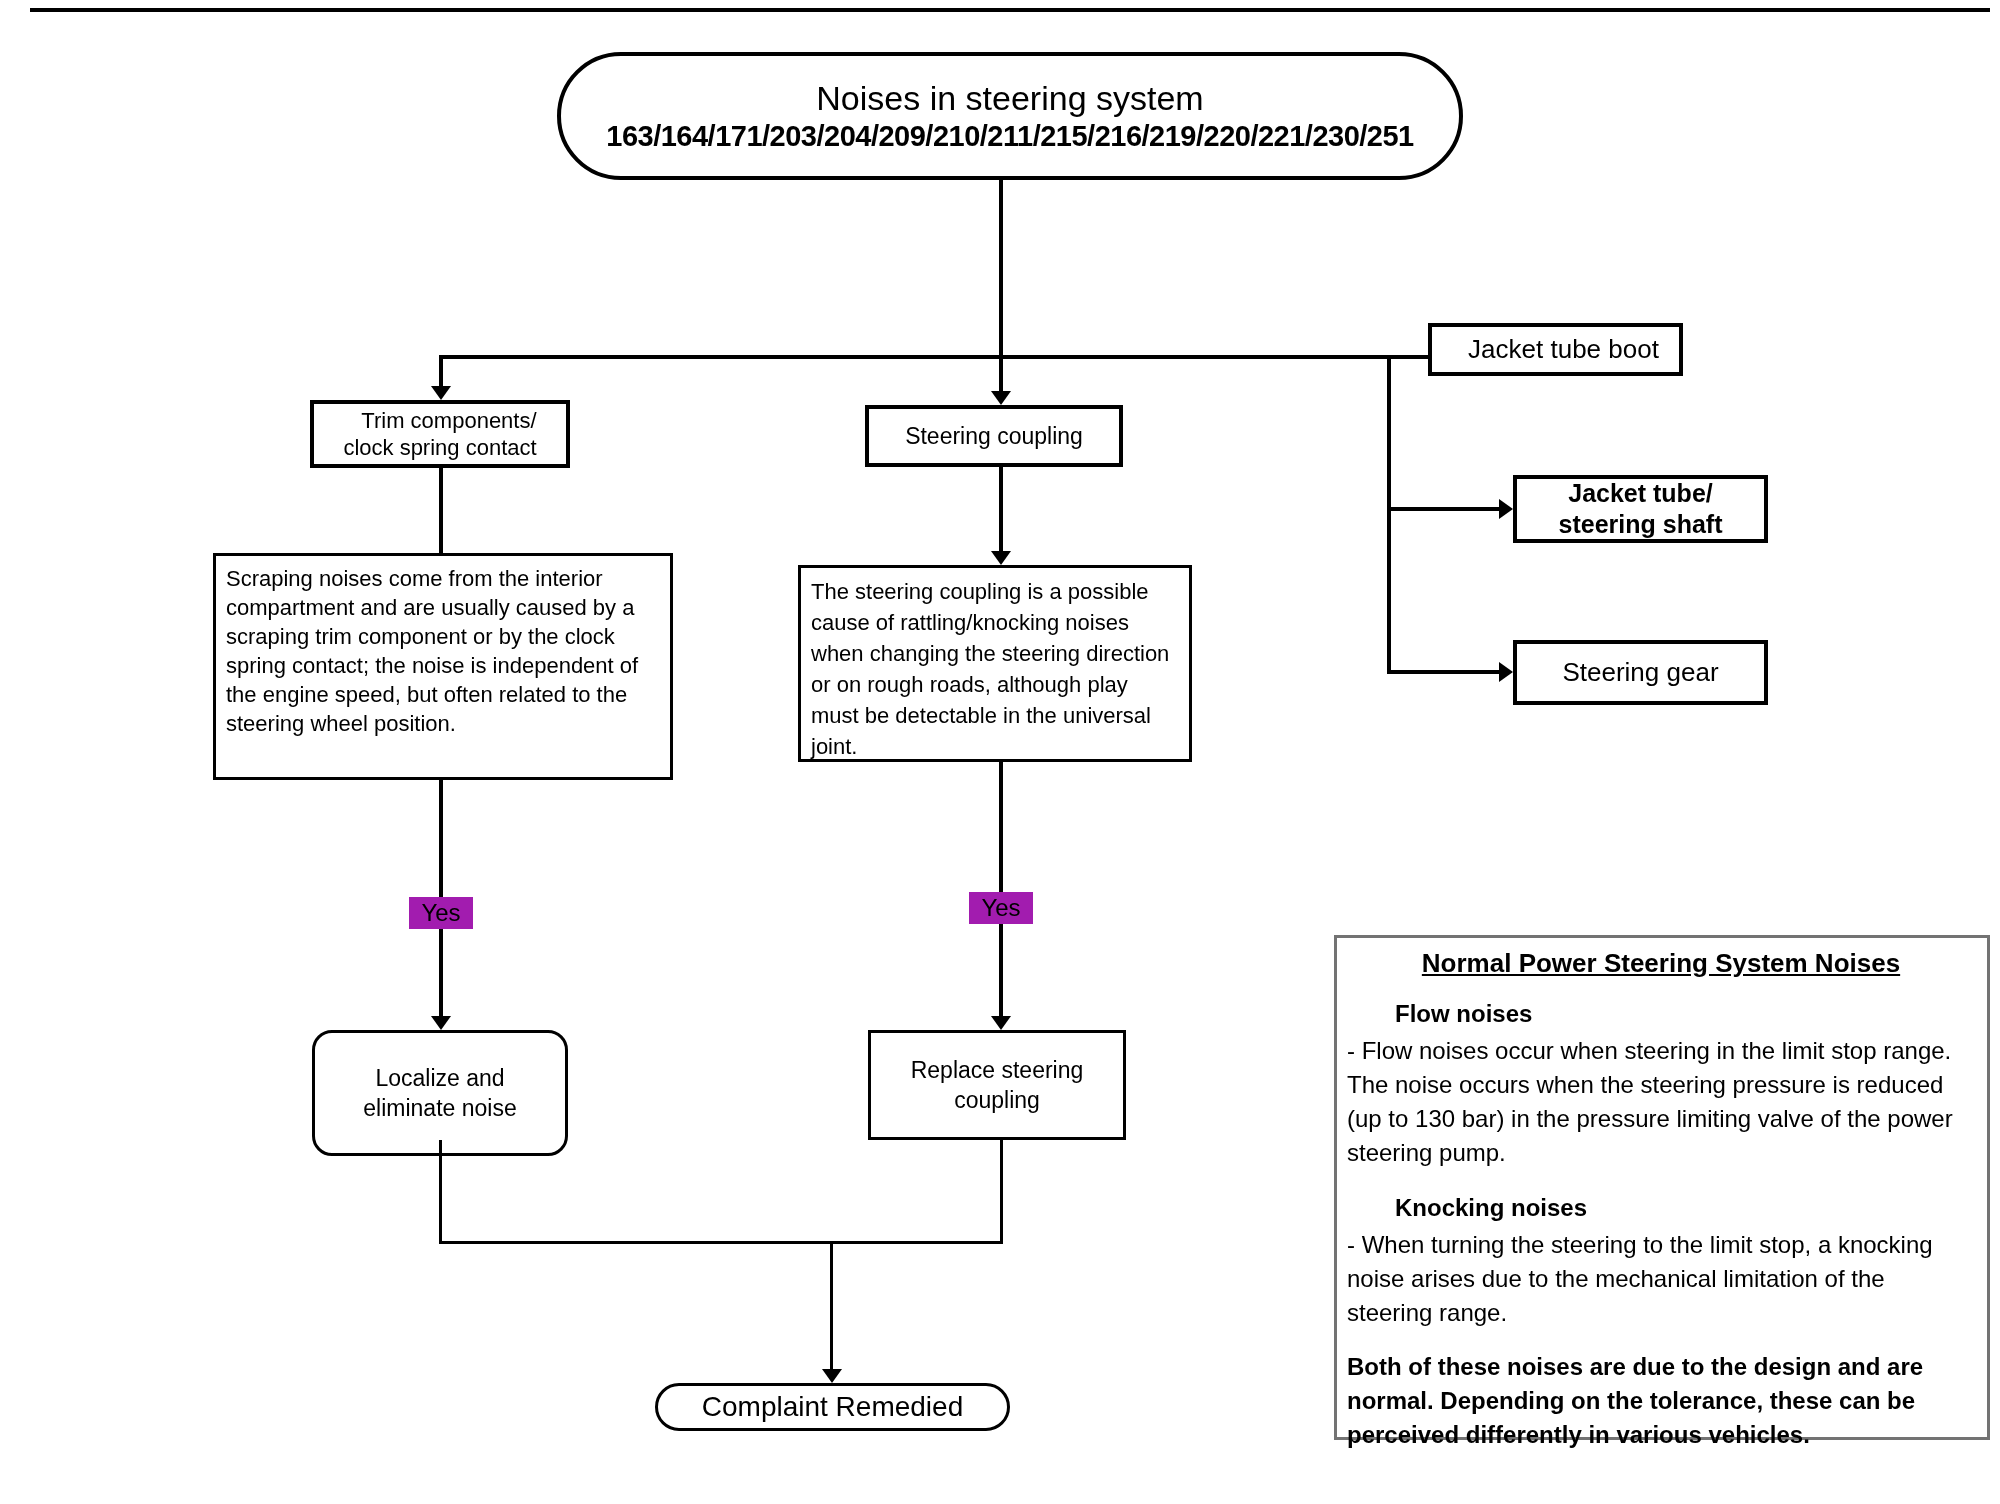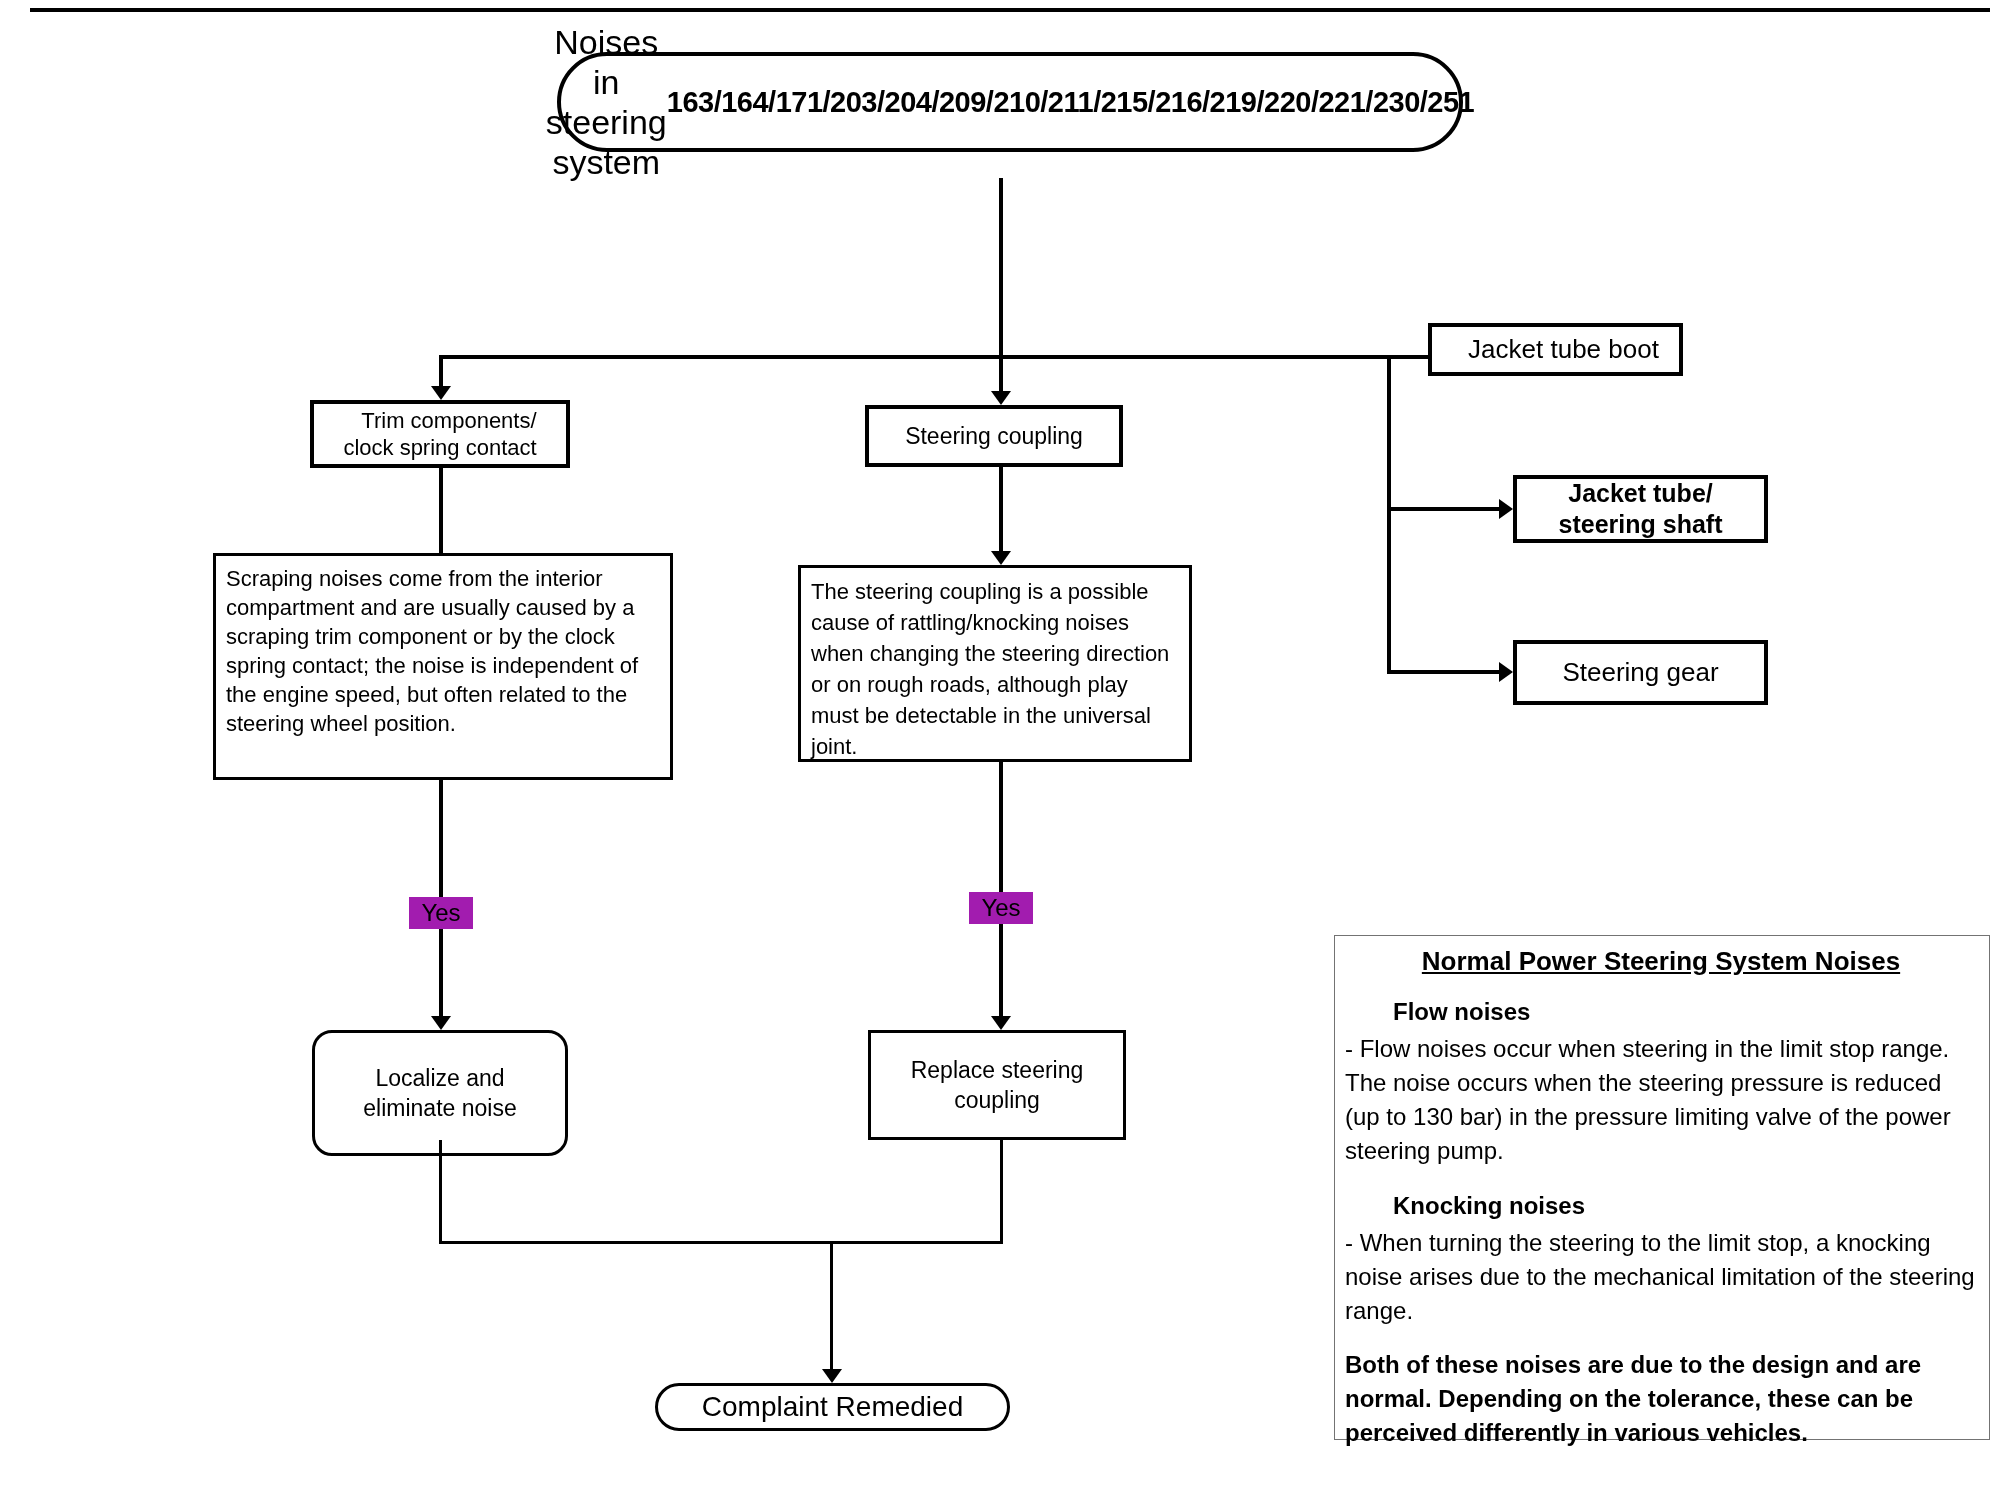--- a/index.html
+++ b/index.html
@@ -30,37 +30,37 @@
     position:absolute;width:0;height:0;
     border-top:10px solid transparent;border-bottom:10px solid transparent;
     border-left:14px solid #000;
   }
   .yes-label{
     position:absolute;background:#a21caf;font-size:24px;
     width:64px;text-align:center;z-index:5;padding:2px 0;
   }
   .panel{
     position:absolute;left:1334px;top:935px;width:656px;height:505px;
-    border:1px solid #737373;box-sizing:border-box;background:#fff;
+    border:3px solid #737373;box-sizing:border-box;background:#fff;
     padding:8px 12px 8px 10px;font-size:24px;line-height:34px;
   }
   .panel-title{
     font-weight:bold;font-size:26px;text-decoration:underline;
     text-align:center;margin:2px 0 18px 0;line-height:30px;
   }
   .panel-heading{font-weight:bold;margin:0 0 2px 48px;line-height:36px;}
   .panel-body{margin:0 0 20px 0;}
   .panel-footer{font-weight:bold;margin-top:20px;}
 </style>
 </head>
 <body>
 
 <div class="line" style="left:30px;top:8px;width:1960px;height:4px;"></div>
 
-<div class="box terminator" style="left:557px;top:52px;width:906px;height:100px;flex-direction:row;padding:0 28px;">
+<div class="box terminator" style="left:557px;top:52px;width:906px;height:128px;flex-direction:column;padding:0 28px;">
   <div style="font-size:34px;line-height:40px;">Noises in steering system</div>
   <div style="font-size:29px;font-weight:bold;line-height:36px;letter-spacing:-0.5px;white-space:nowrap;">163/164/171/203/204/209/210/211/215/216/219/220/221/230/251</div>
 </div>
 
 <div class="line" style="left:999px;top:178px;width:4px;height:177px;"></div>
 <div class="line" style="left:439px;top:355px;width:1062px;height:4px;"></div>
 <div class="line" style="left:439px;top:355px;width:4px;height:33px;"></div>
 <div class="arrow-down" style="left:431px;top:386px;"></div>
 <div class="line" style="left:999px;top:355px;width:4px;height:37px;"></div>
 <div class="arrow-down" style="left:991px;top:391px;"></div>

